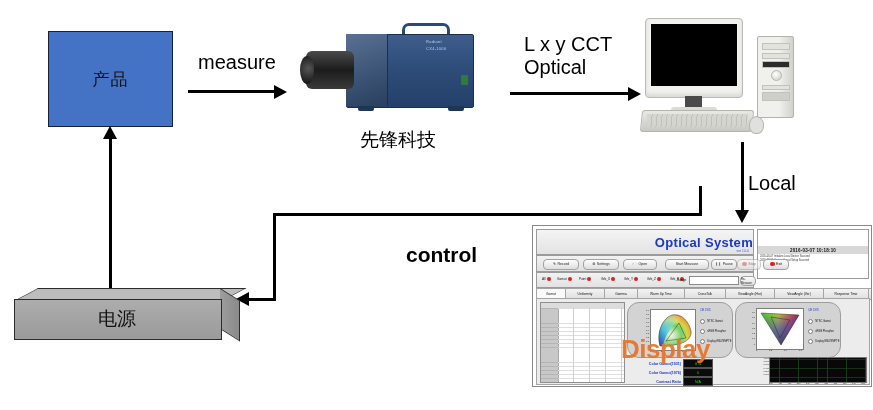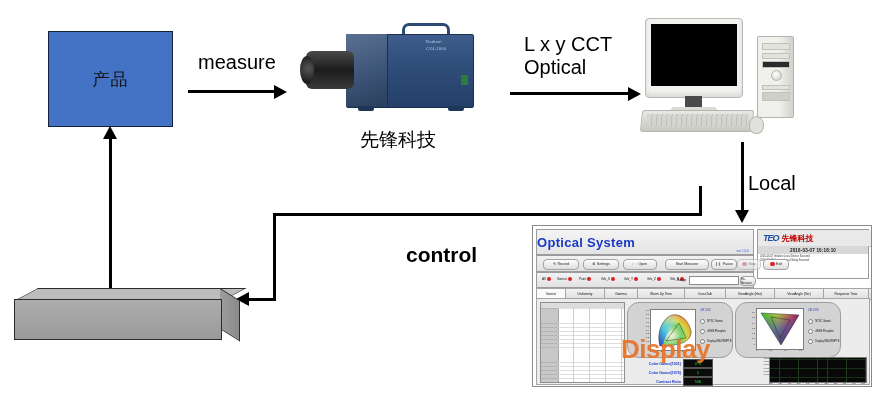--- a/index.html
+++ b/index.html
@@ -77,21 +77,21 @@
      transform:skewY(32deg);transform-origin:top left;}
   #power-supply .lbl{position:absolute;left:0;top:11px;width:206px;height:39px;
      display:flex;align-items:center;justify-content:center;
      font-family:"DejaVu Sans",sans-serif;font-size:19px;color:#111;}
 
   
   #software-window{left:532px;top:225px;width:338px;height:160px;background:#ffffff;
      border:1px solid #8a8a8a;font-size:3px;overflow:hidden;}
   .sw-titlebar{position:absolute;left:3px;top:3px;width:216px;height:24px;
      background:linear-gradient(180deg,#f4f4f4,#e3e3e3);border:1px solid #9b9b9b;
-     display:flex;align-items:center;justify-content:flex-start;}
+     display:flex;align-items:center;justify-content:flex-end;}
   .sw-title{color:#1a39c4;font-weight:bold;font-size:13px;letter-spacing:.3px;}
   .sw-ver{position:absolute;right:4px;bottom:1px;color:#3858c8;font-size:3.2px;}
   .sw-logobox{position:absolute;left:224px;top:3px;width:110px;height:48px;
      background:#fff;border:1px solid #9b9b9b;}
   .sw-logo-row{position:absolute;left:0;top:0;width:110px;height:16px;background:#e9e9e9;
      border-bottom:1px solid #bdbdbd;display:flex;align-items:center;gap:3px;padding-left:5px;}
   .logo-mark{color:#1b4fa0;font-weight:bold;font-size:9px;font-style:italic;letter-spacing:-1px;}
   .logo-cn{color:#c00000;font-weight:bold;font-size:8px;font-family:"DejaVu Sans",sans-serif;}
   .logo-sub{position:absolute;left:38px;top:10px;color:#888;font-size:2.4px;}
   .sw-datetime{position:absolute;left:0;top:16px;width:110px;height:8px;
@@ -231,35 +231,31 @@
 
 <div class="abs" style="left:103px;top:126px;width:14px;height:164px;">
   <div class="vline abs" style="left:6px;top:10px;height:154px;"></div>
   <div class="arrow-u abs" style="left:0;top:0;"></div>
 </div>
 
 <div class="abs" id="power-supply">
   <div class="ps-top"></div>
   <div class="ps-side"></div>
   <div class="ps-front"></div>
+  <div class="lbl">电源</div>
 </div>
 
 <div class="abs" id="software-window">
 
   <div class="sw-titlebar">
     <span class="sw-title">Optical System</span>
     <span class="sw-ver">ver 1.0.0</span>
   </div>
 
   <div class="sw-logobox">
-    <div class="sw-logo-row">
-      <span class="logo-mark">TEO</span>
-      <span class="logo-cn">先锋科技</span>
-      <span class="logo-sub">Teo Technology</span>
-    </div>
     <div class="sw-datetime">2016-03-07  10:18:10</div>
     <div class="sw-loglines">
       <div>2016-03-07 Initialize Local Device Succeed</div>
       <div>2016-03-07 Connect Local Setup Succeed</div>
     </div>
   </div>
 
   <div class="sw-toolbar">
     <div class="tb-btn" style="left:6px;width:34px;">
       <span>✎</span>

